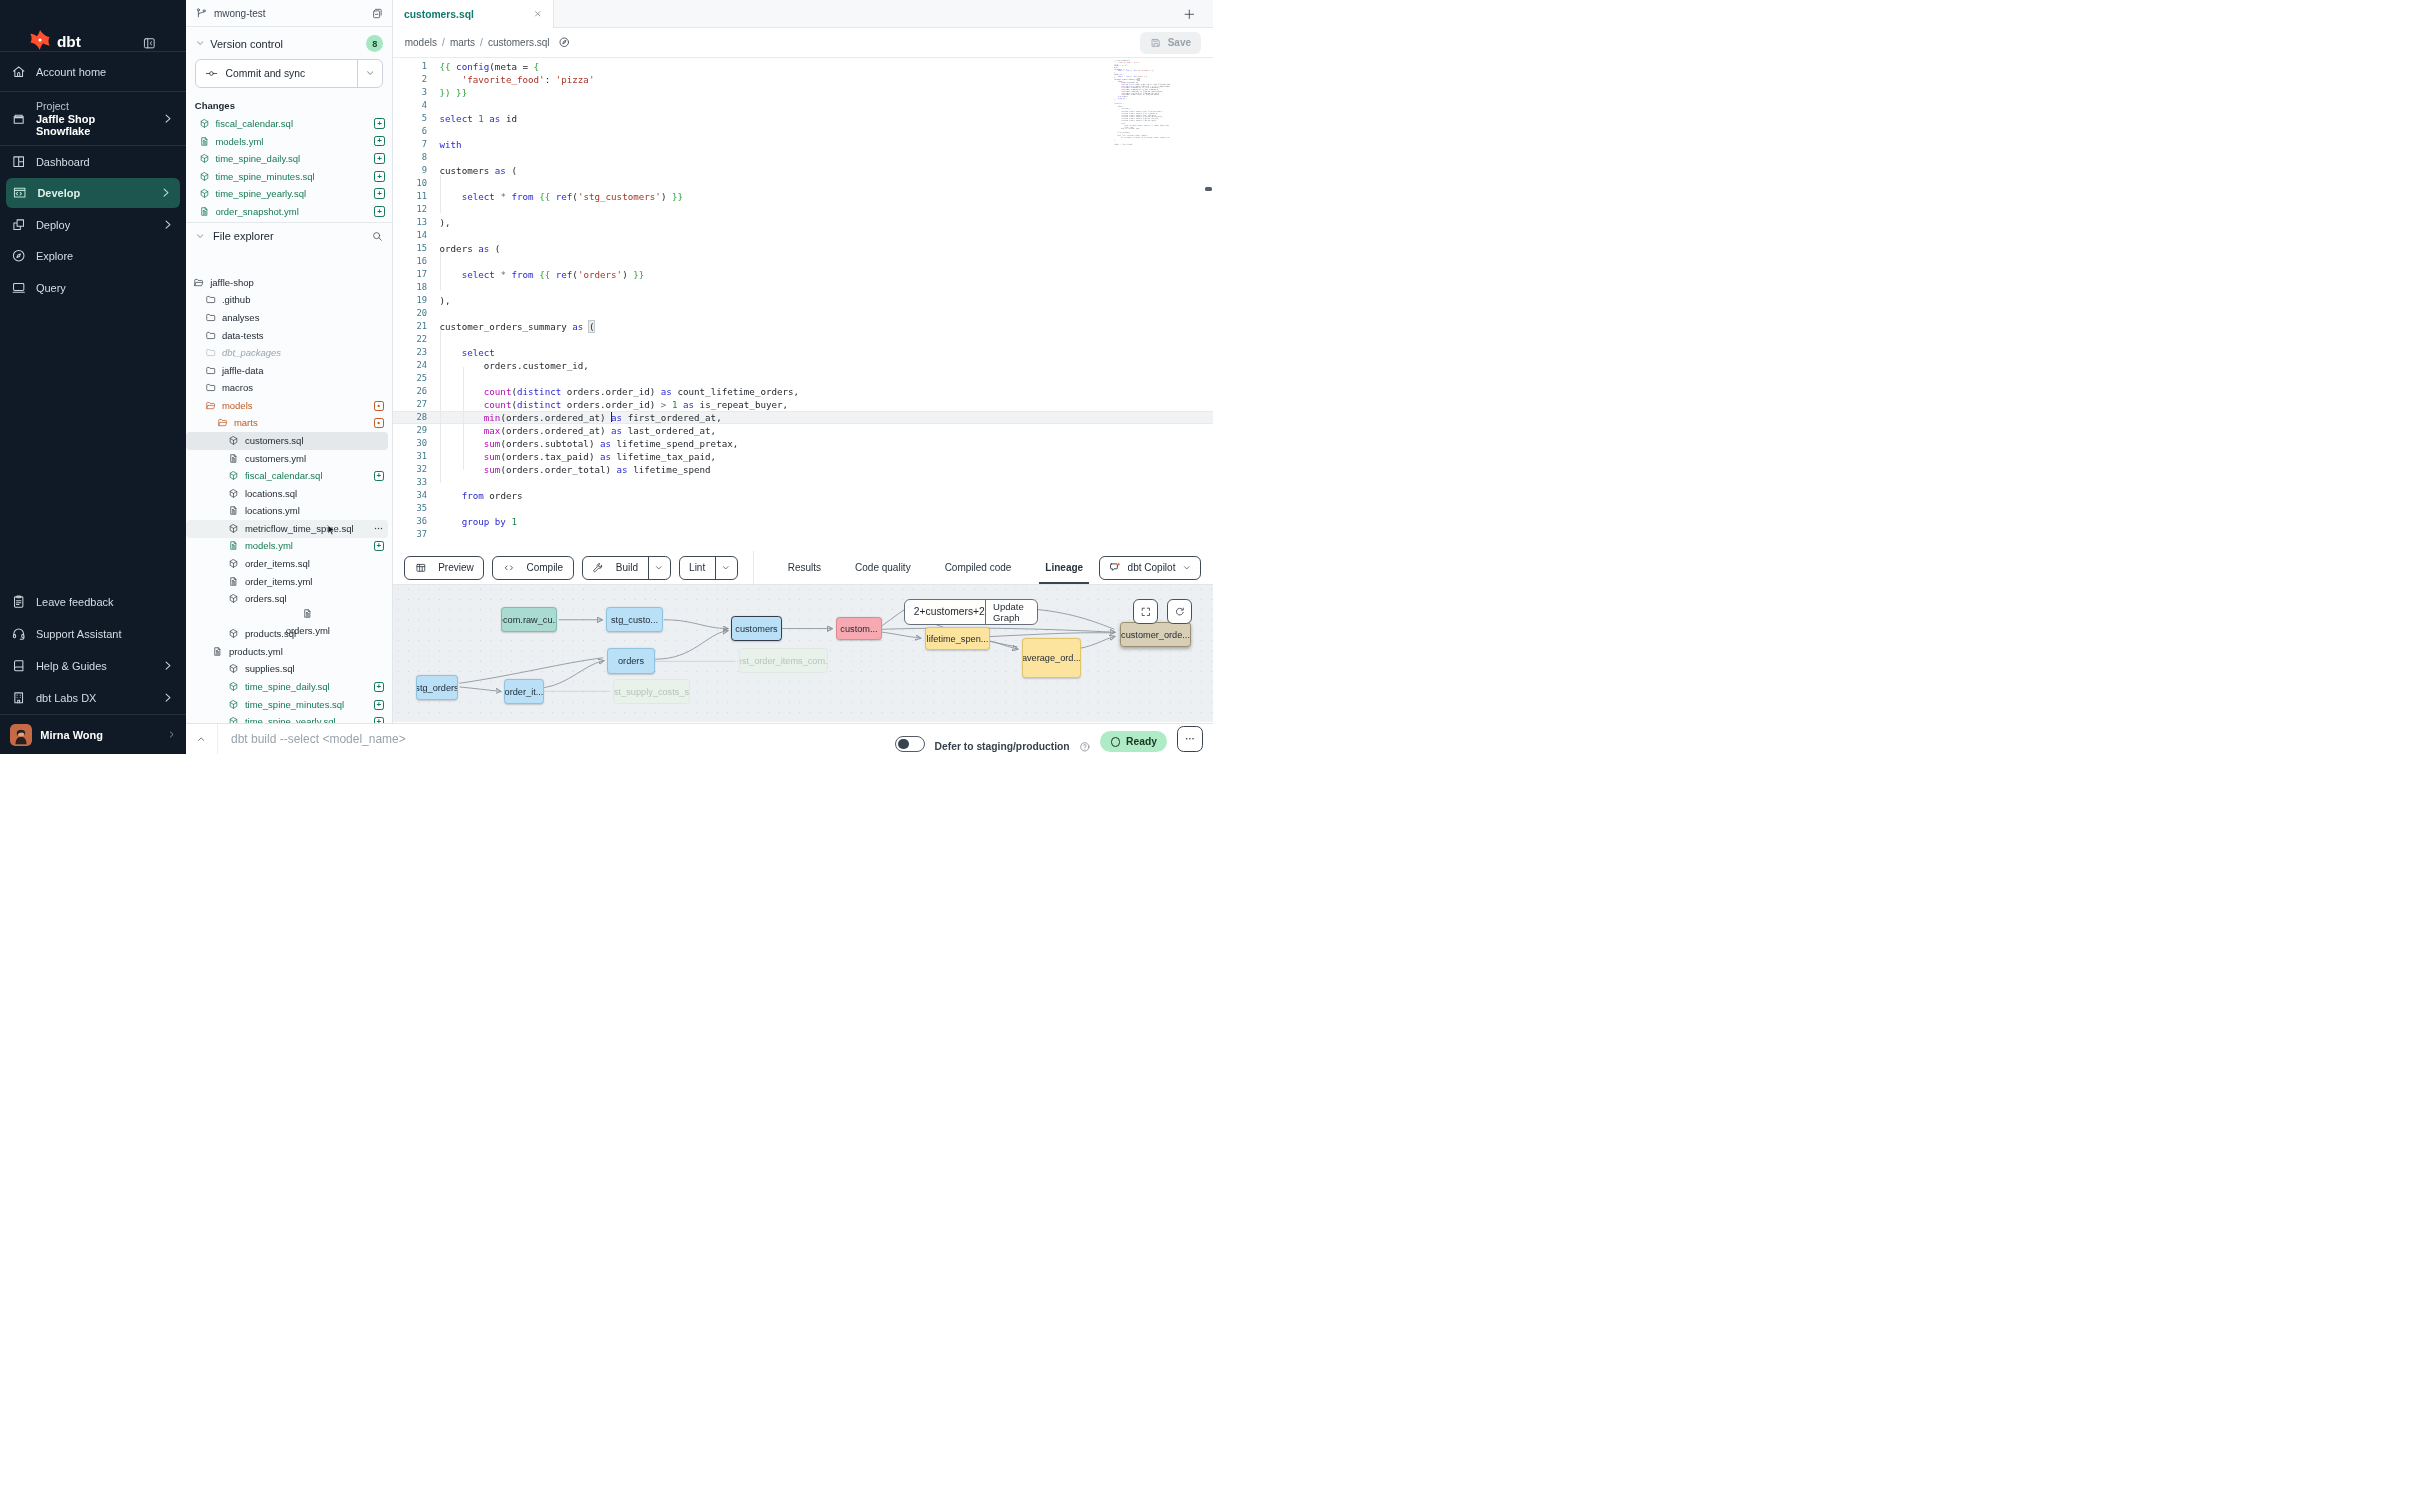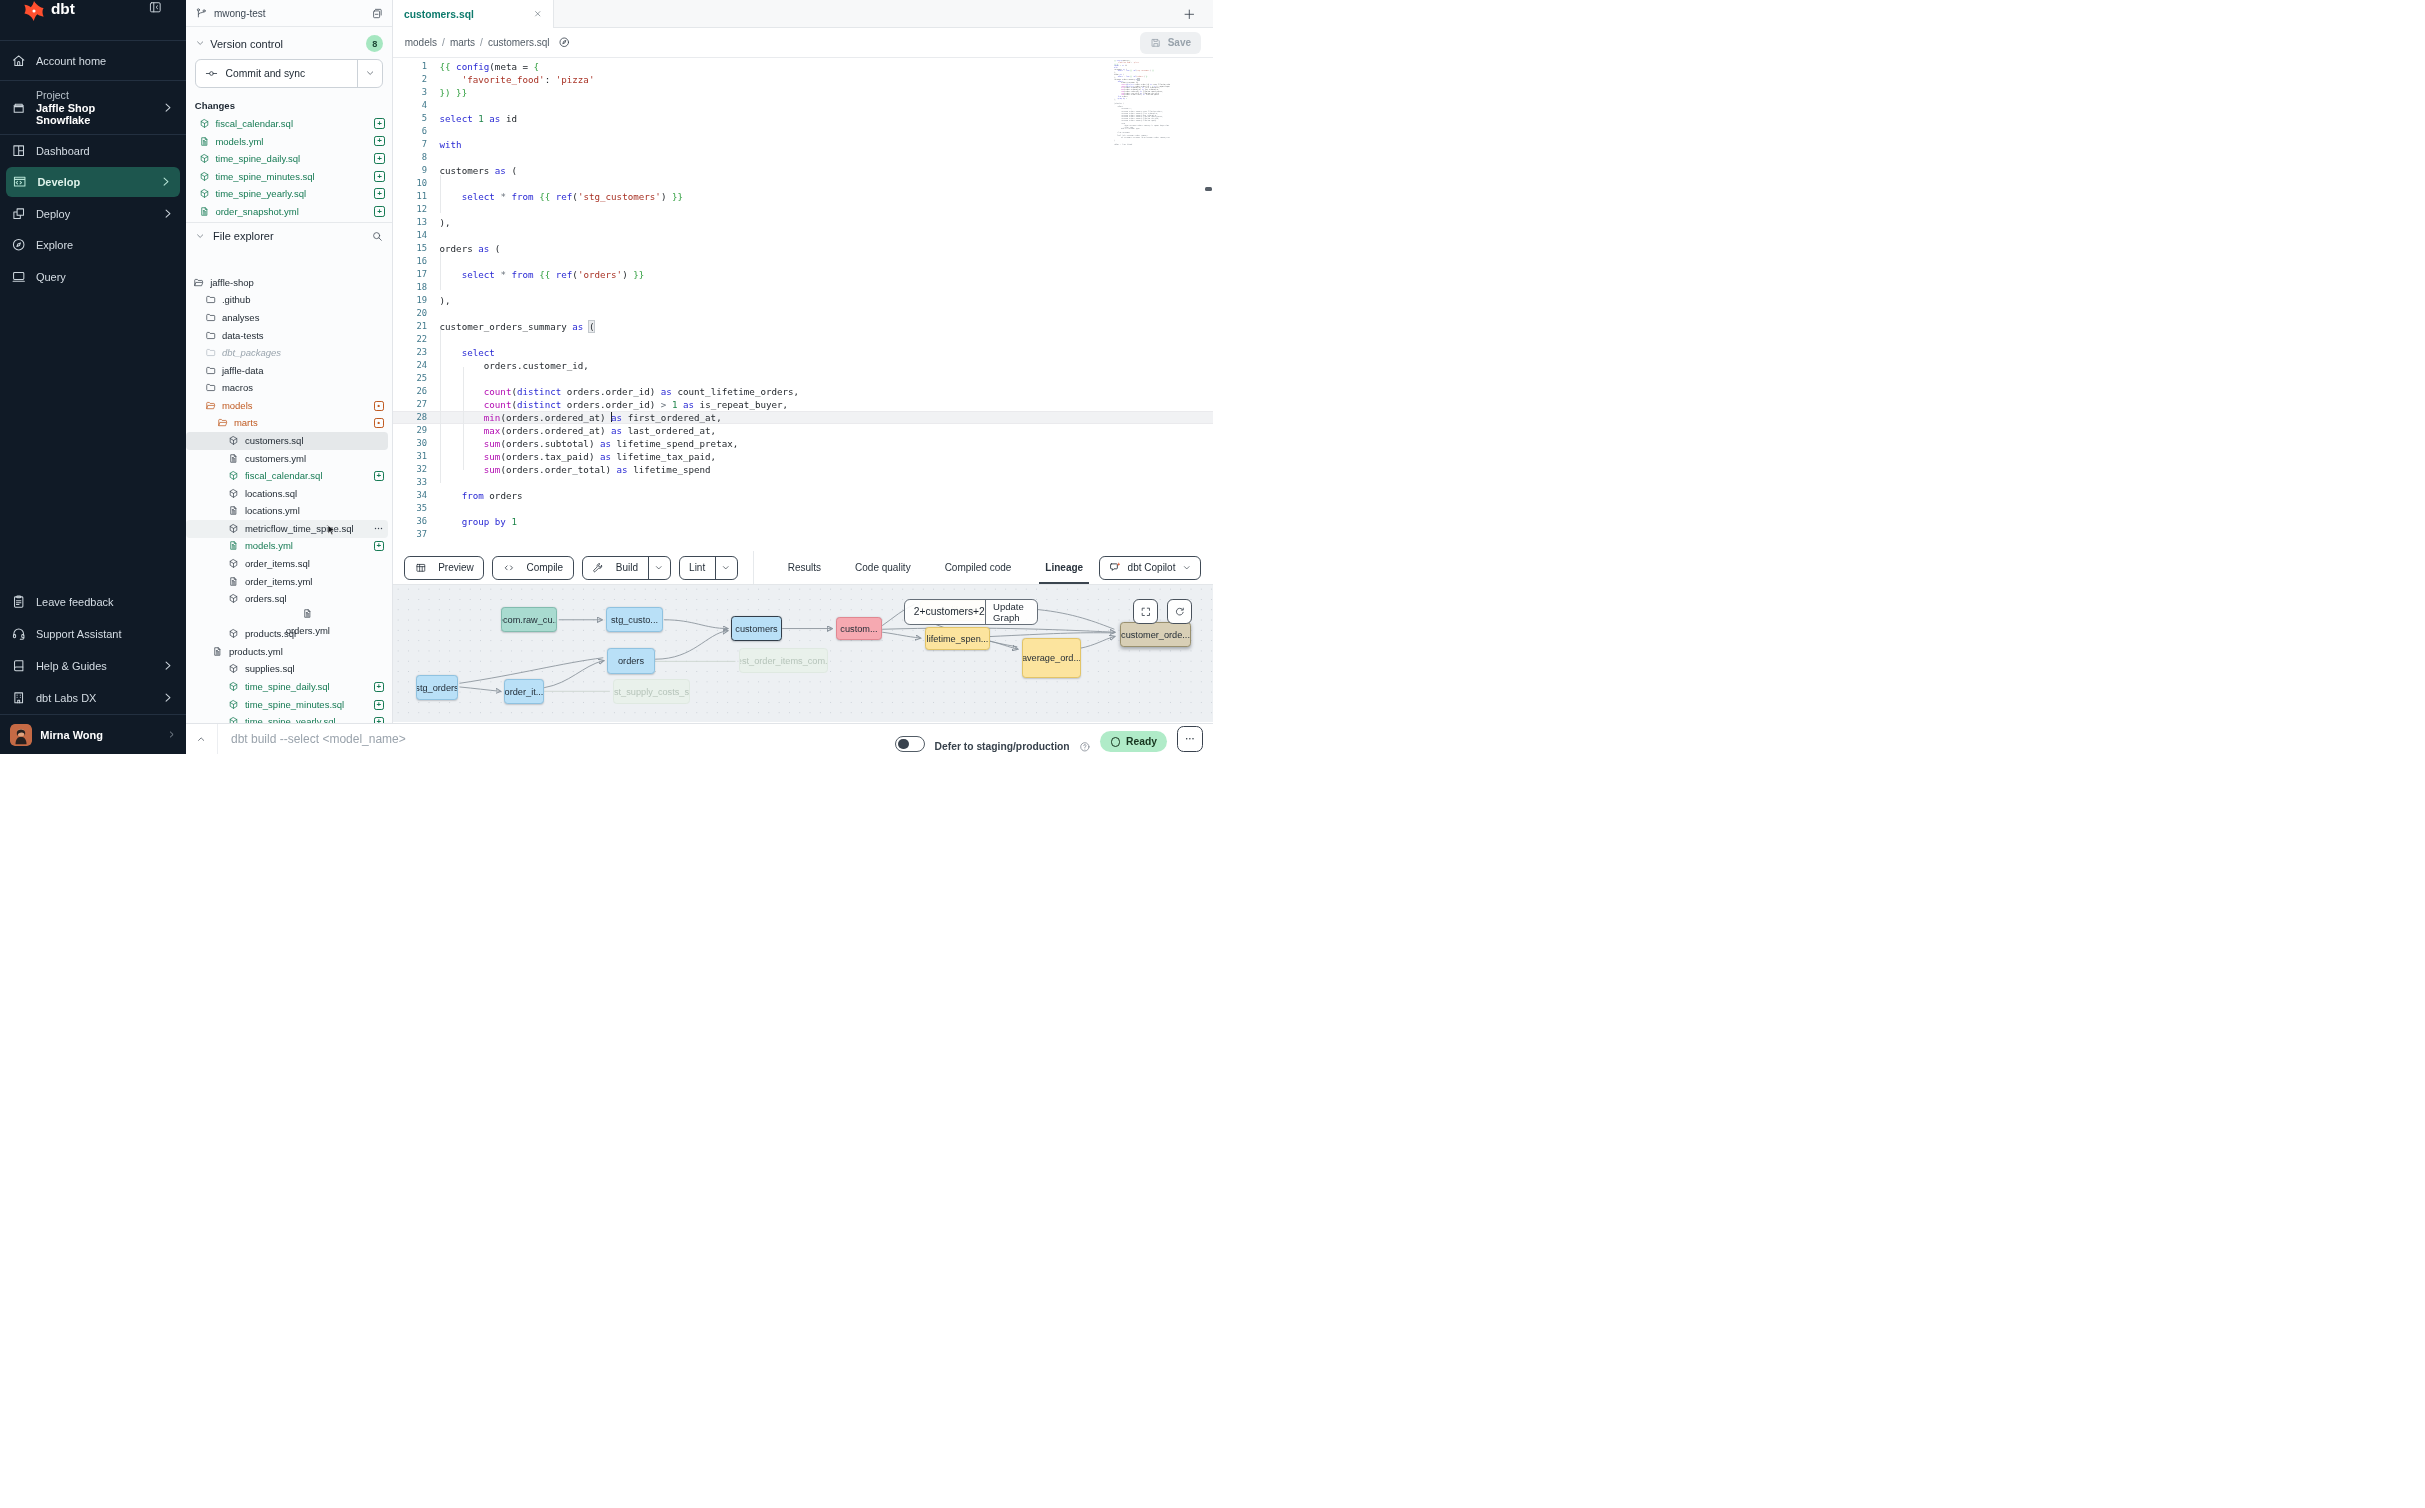--- a/index.html
+++ b/index.html
@@ -3,21 +3,21 @@
 <meta charset="utf-8">
 <style>
   *{box-sizing:border-box;margin:0;padding:0}
   html,body{width:1213px;height:754px;overflow:hidden}
   body{position:relative;background:#fff;font-family:"Liberation Sans",sans-serif;-webkit-font-smoothing:antialiased}
   .ic{display:inline-flex;flex:none}
   .ic svg{width:100%;height:100%;fill:none;stroke:currentColor;stroke-width:1.6;stroke-linecap:round;stroke-linejoin:round}
 
   
   .sidebar{position:absolute;left:0;top:0;width:186px;height:754px;background:#101a26;color:#d5dde4;display:flex;flex-direction:column;z-index:5}
-  .side-logo{height:41px;flex:none;display:flex;align-items:flex-start;padding:0 23px;border-bottom:0.7px solid #233040}
+  .side-logo{height:52px;flex:none;display:flex;align-items:flex-end;padding:0 29px;border-bottom:0.7px solid #233040}
   .logo-mark{width:22px;height:22px}
   .logo-text{font-size:15.4px;font-weight:700;color:#fff;margin-left:5.9px}
   .collapse-btn{margin-left:auto;width:14.6px;height:14.6px;color:#c8d1d9}
   .side-row{display:flex;align-items:center;padding:0 11px;gap:9.5px;font-size:11px;color:#d5dde4;flex:none}
   .side-row .ic{width:15.4px;height:15.4px;color:#ccd5dc}
   .row-account{height:40px;border-bottom:0.7px solid #233040}
   .row-project{height:54px;border-bottom:0.7px solid #233040}
   .proj-col{display:flex;flex-direction:column;gap:1.5px}
   .proj-label{font-size:10.6px;color:#bac4cc}
   .proj-name{font-size:11px;font-weight:700;color:#fff}

